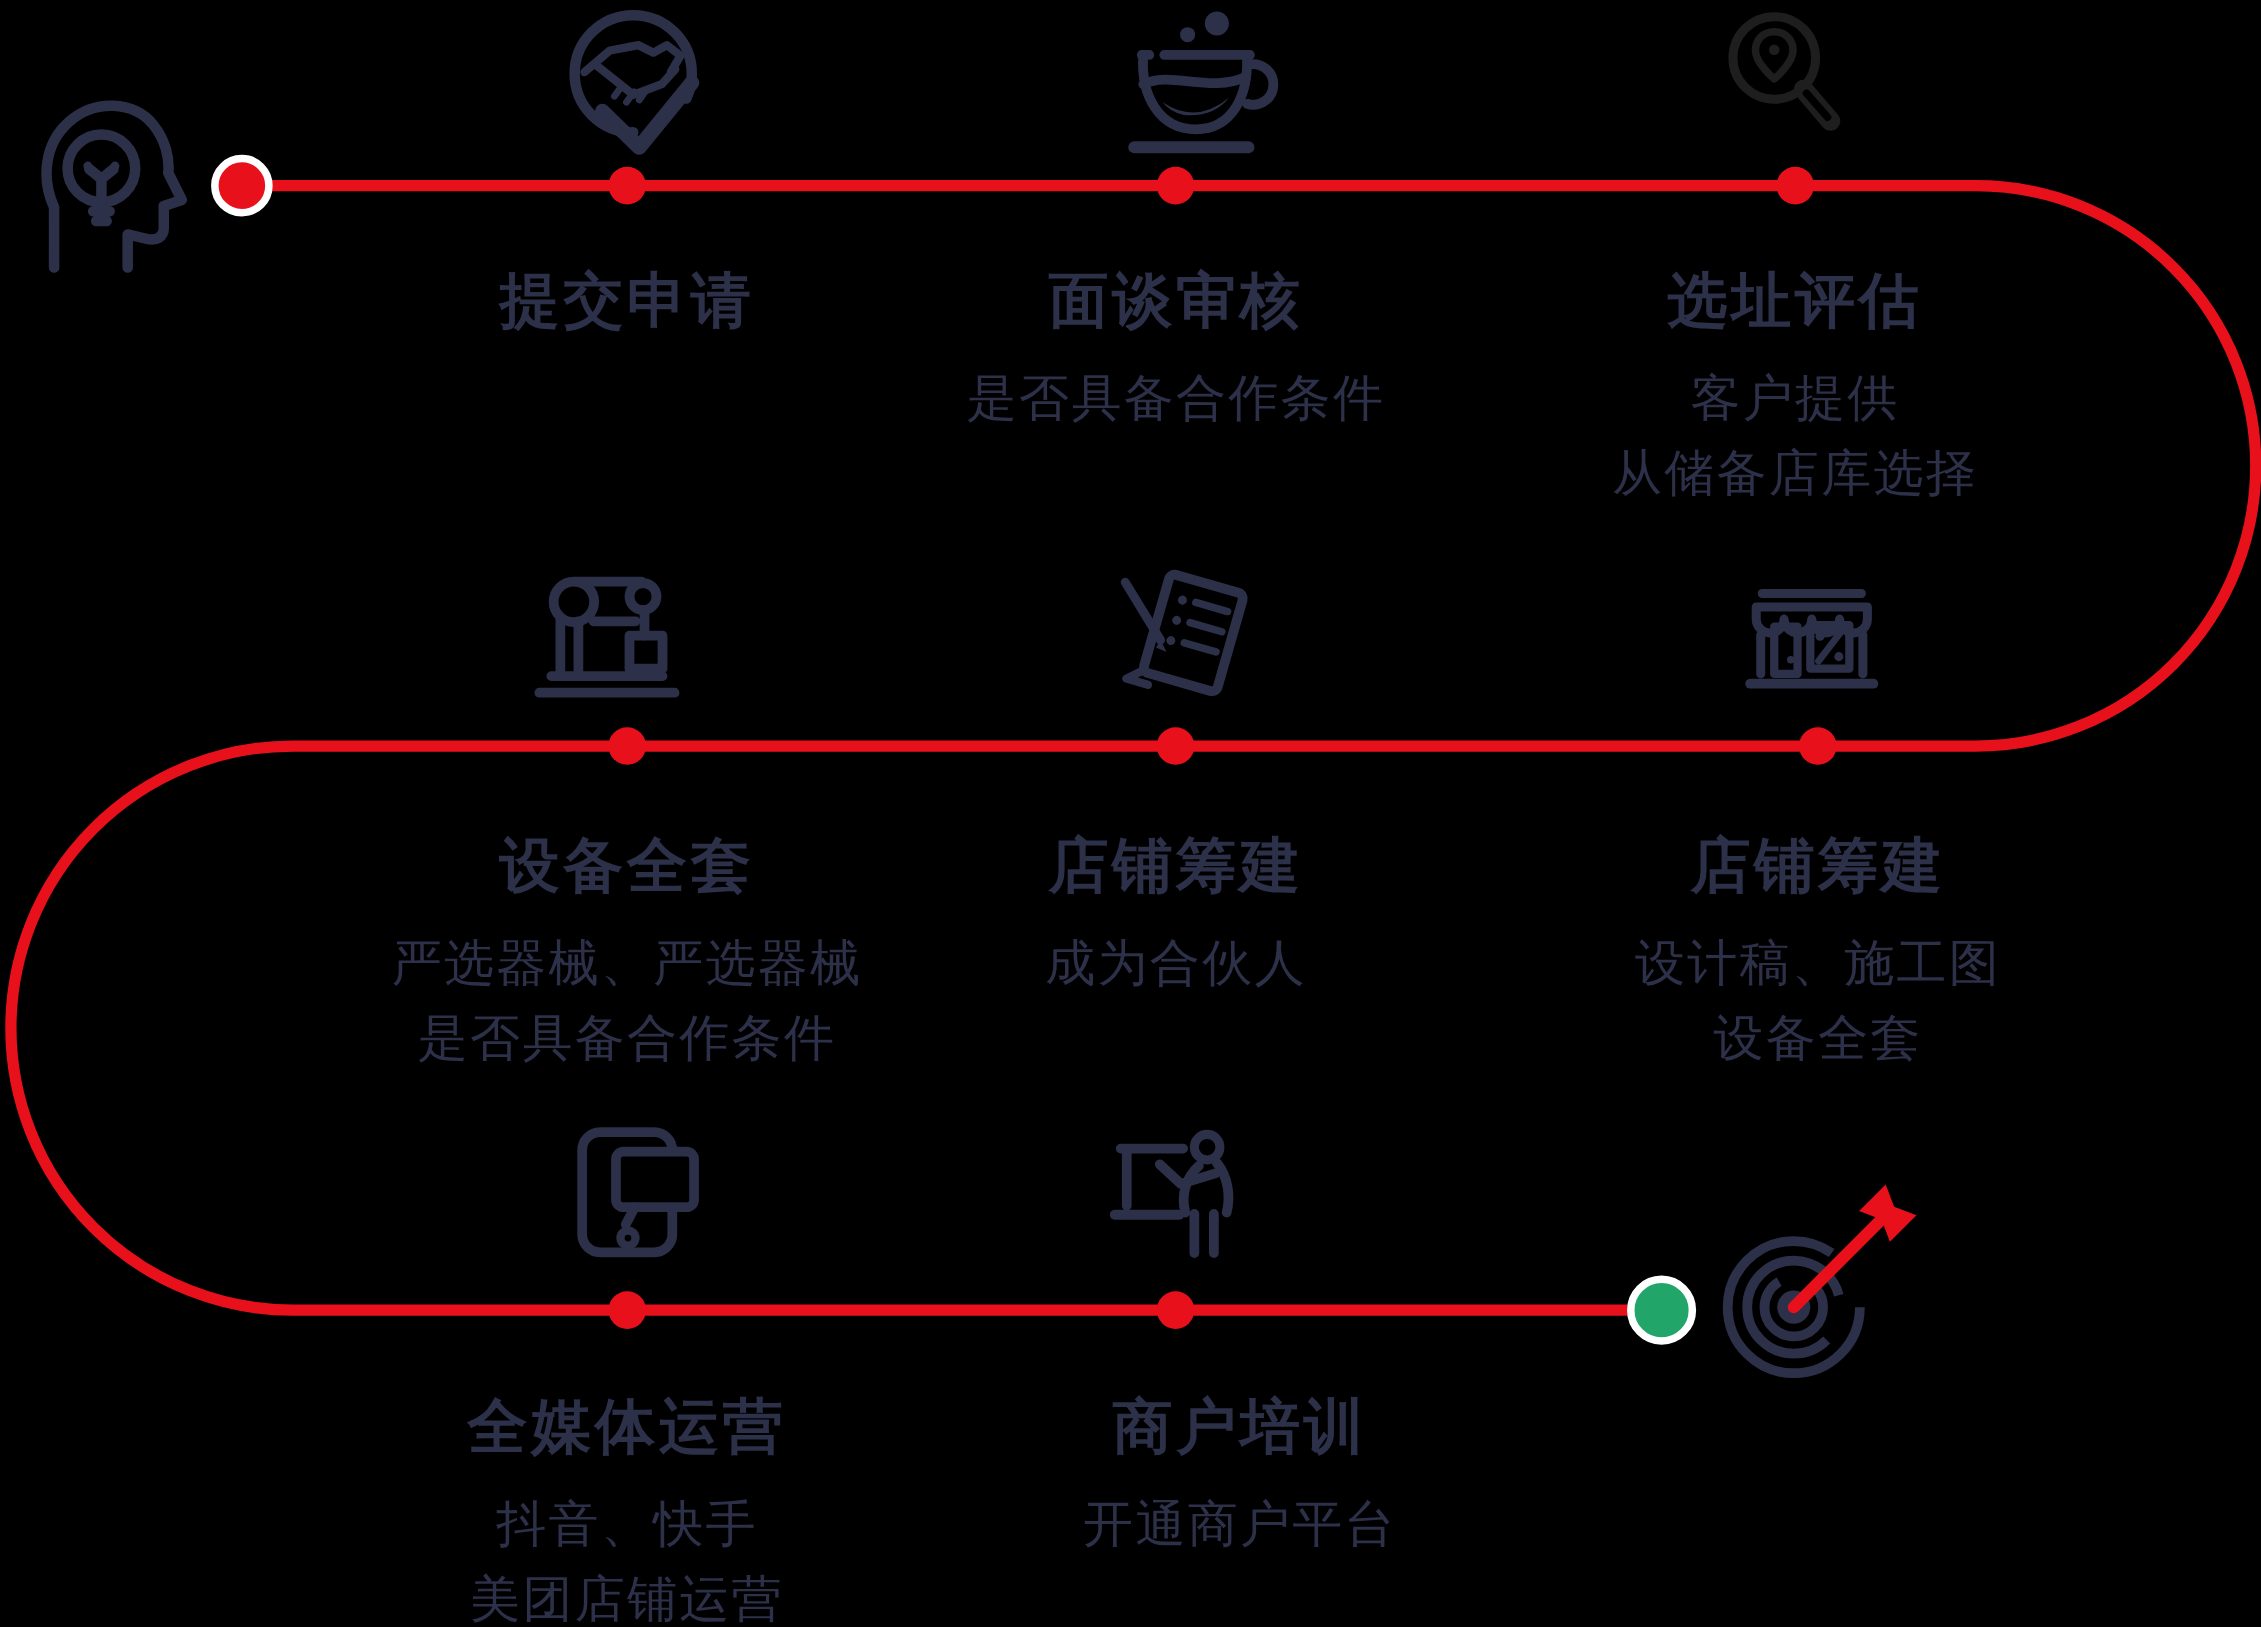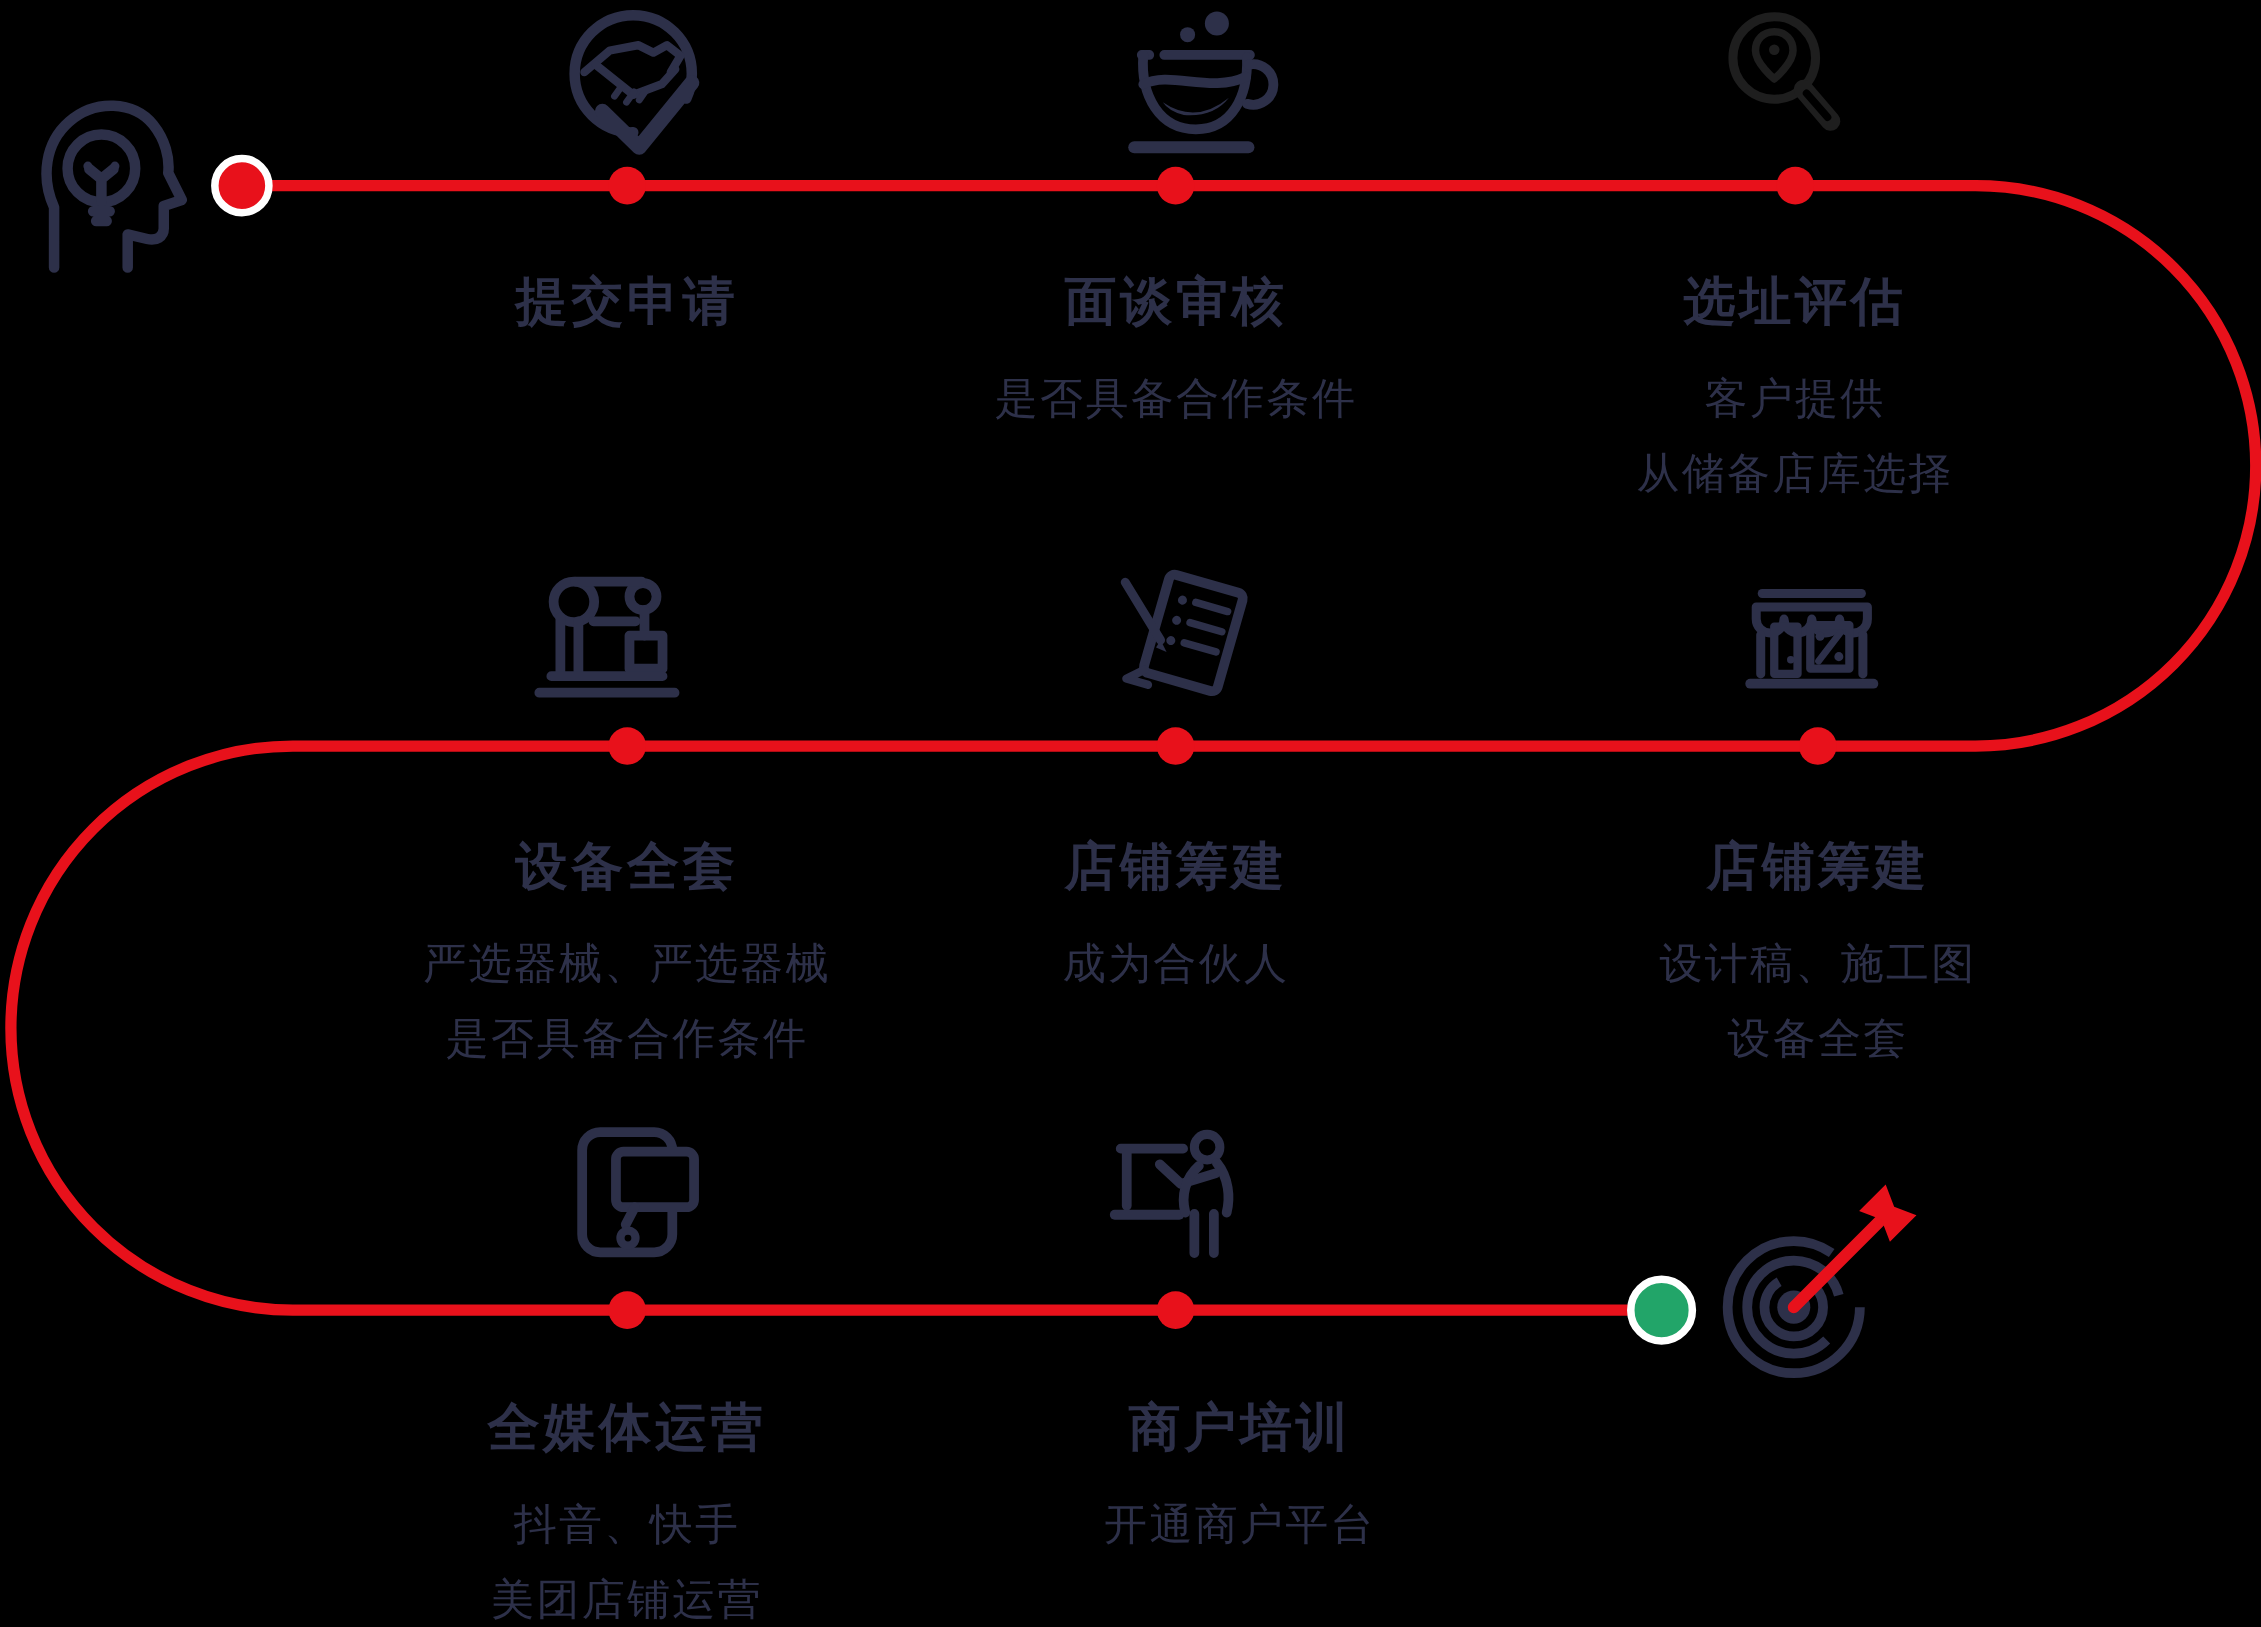--- a/index.html
+++ b/index.html
@@ -1,22 +1,22 @@
 <!DOCTYPE html>
 <html style="font-size:12px"><head>
 <meta charset="utf-8">
 <style>
   html,body{margin:0;padding:0;background:#000;}
   body{width:2261px;height:1628px;position:relative;overflow:hidden;
        font-family:"Liberation Sans","DejaVu Sans",sans-serif;}
   .canvas{position:absolute;left:0;top:0;width:2261px;height:1628px;}
   svg.flow{position:absolute;left:0;top:0;}
   .step{position:absolute;width:616px;margin-left:-308px;text-align:center;color:#2d3049;}
-  .step-title{font-size:52px;font-weight:600;line-height:80px;letter-spacing:3.8px;}
-  .step-sub{font-size:43px;font-weight:400;line-height:75px;margin-top:19.5px;letter-spacing:2.3px;}
+  .step-title{font-size:60px;font-weight:600;line-height:80px;letter-spacing:3.8px;}
+  .step-sub{font-size:50px;font-weight:400;line-height:75px;margin-top:19.5px;letter-spacing:2.3px;}
 </style>
 </head>
 <body>
 
 <div class="canvas">
 
   <svg class="flow" width="2261" height="1628" viewBox="0 0 3010 2167">
 
     <path d="M322 247 H2630 A373 373 0 0 1 2630 993 H390 A375.5 375.5 0 0 0 390 1744 H2212" stroke="#e8111b" stroke-width="15" fill="none"></path>
 

